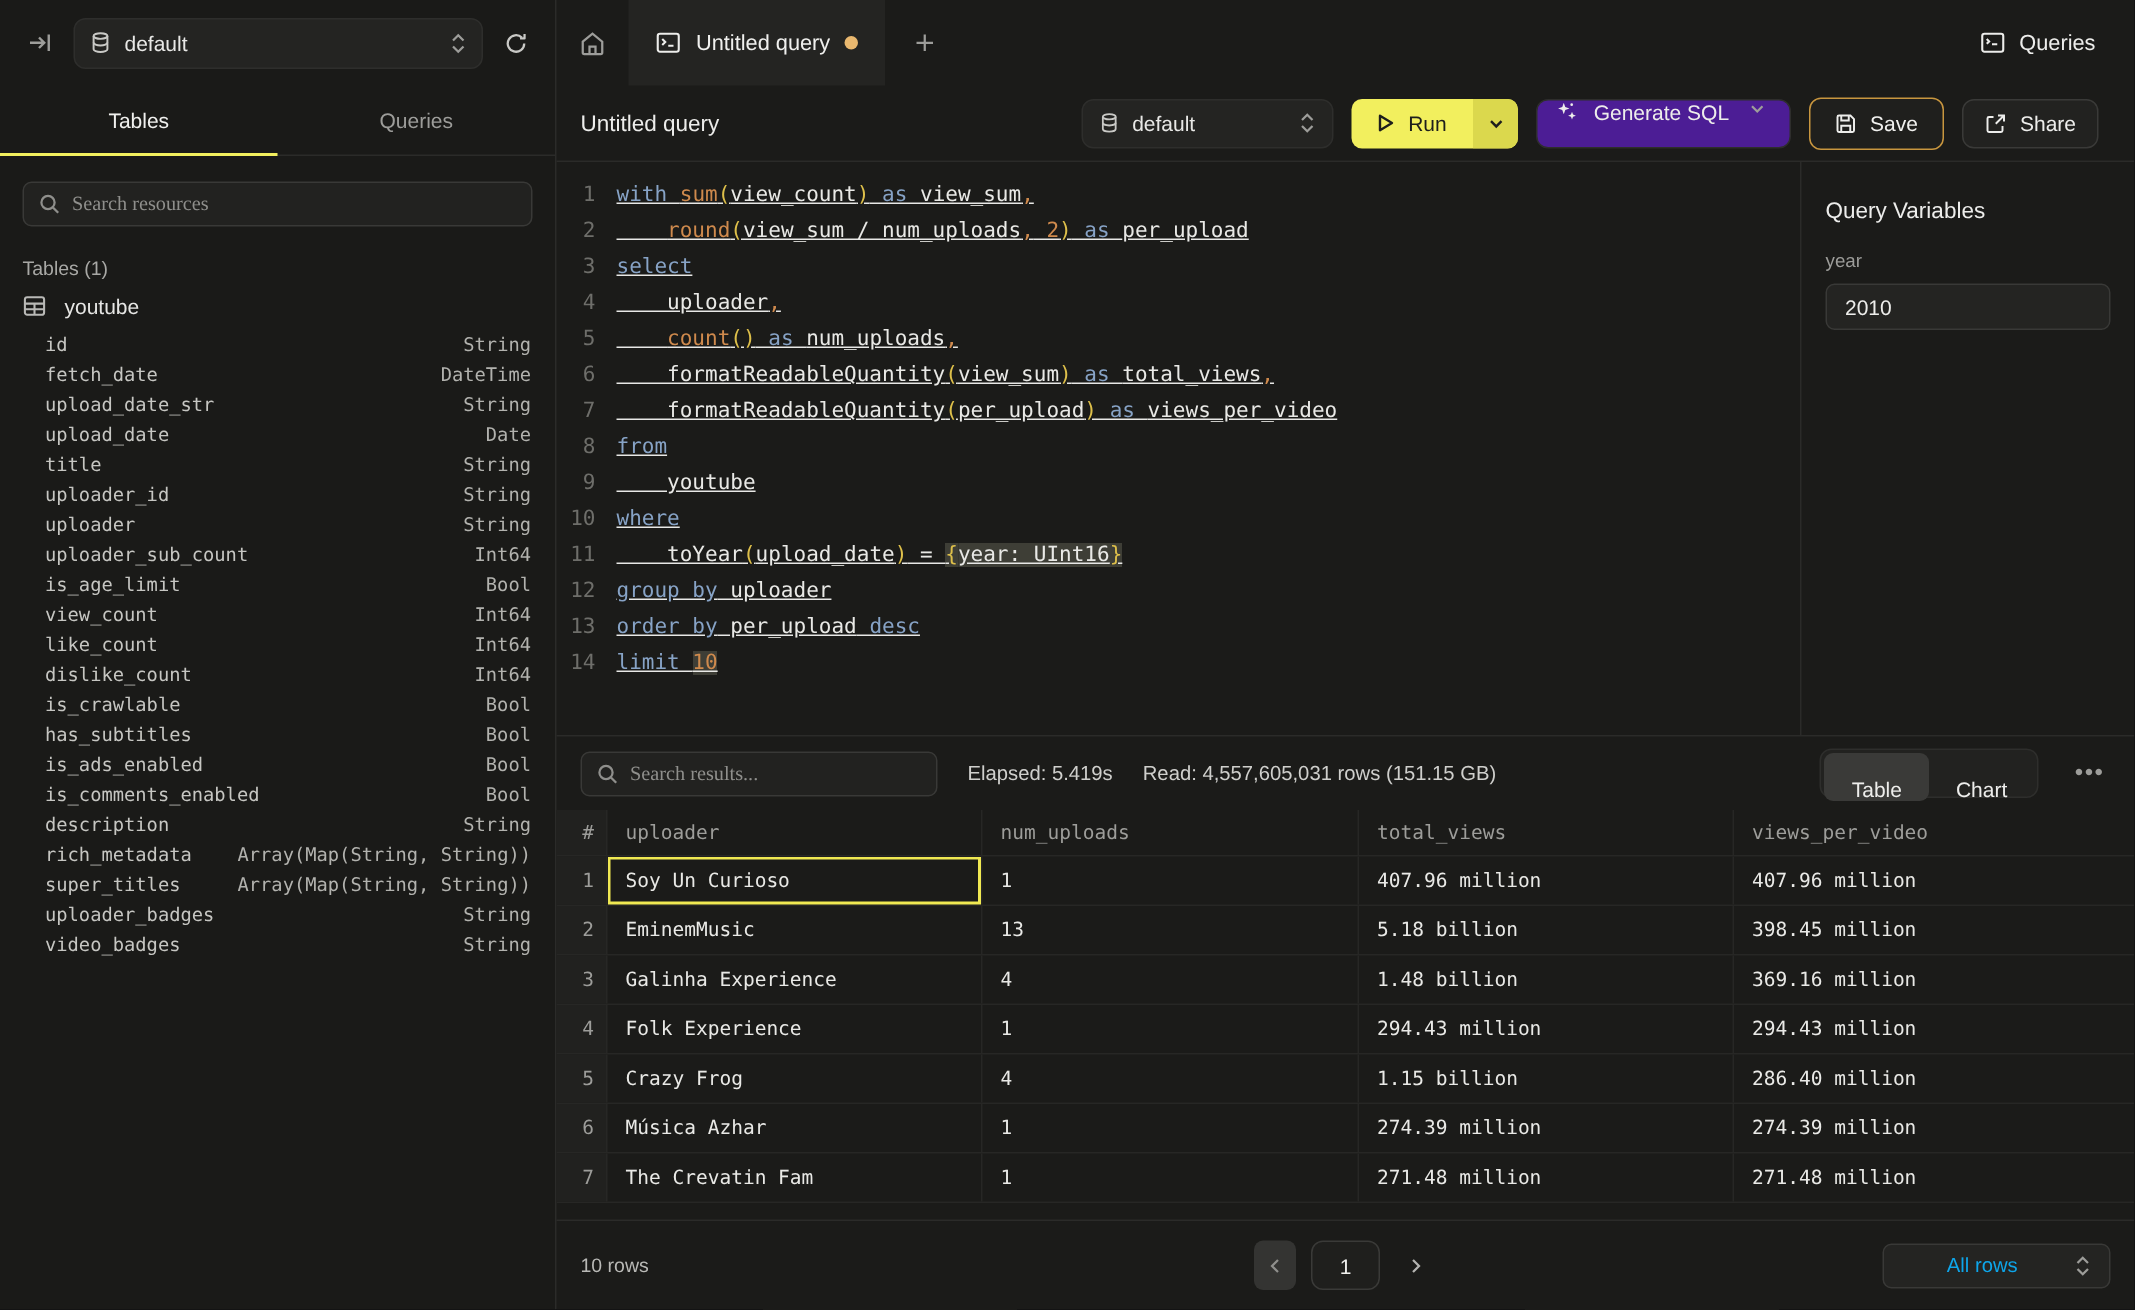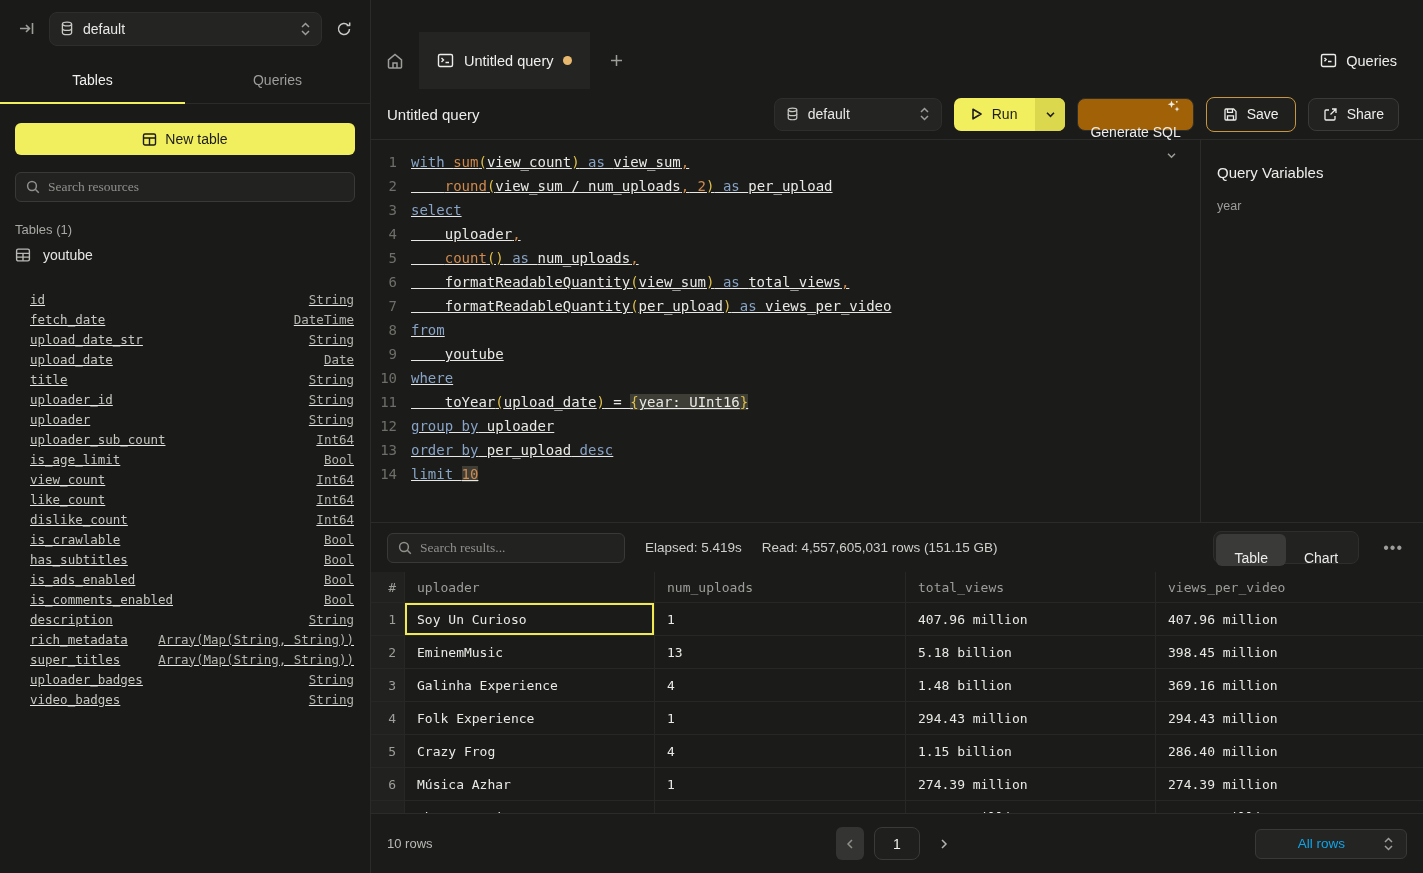--- a/index.html
+++ b/index.html
@@ -20,43 +20,43 @@
   .side-tabs { height:47px; display:flex; border-bottom:1px solid #2b2b29; }
   .side-tab { flex:1; display:flex; align-items:center; justify-content:center; font-size:14px; color:#9d9d9a; cursor:pointer; position:relative; background:none; border:none; font-family:inherit; }
   .side-tab.active { color:#f0f0ee; }
   .side-tab.active::after { content:""; position:absolute; left:0; right:0; bottom:-1px; height:2px; background:#f2ef5e; }
   .new-table { margin:19px 15px 0 15px; height:32px; border-radius:6px; background:#f2ef5e; color:#1b1b19; border:none; font-size:14px; font-weight:500; font-family:inherit; display:flex; align-items:center; justify-content:center; gap:8px; cursor:pointer; }
   .search-box { margin:17px 15px 0 15px; height:30px; border-radius:6px; background:#222220; border:1px solid #39393б; border:1px solid #393937; display:flex; align-items:center; gap:8px; padding:0 10px; color:#8f8f8c; }
   .search-box input { background:transparent; border:none; outline:none; color:#d946ef; font-size:13.5px; width:100%; font-family:Liberation Serif, serif; }
   .search-box input::placeholder { color:#8f8f8c; }
   .section-label { margin:20px 15px 0 15px; font-size:13px; color:#a8a8a5; }
   .table-item { margin:10px 15px 0 15px; display:flex; align-items:center; gap:12px; color:#e6e6e4; font-size:14px; cursor:pointer; }
-  .schema { margin:26px 0 0 0; padding:0 16px 0 30px; font-family:"DejaVu Sans Mono", monospace; font-size:12.5px; overflow:hidden;text-decoration:underline; }
+  .schema { margin:7px 0 0 0; padding:0 16px 0 30px; font-family:"DejaVu Sans Mono", monospace; font-size:12.5px; overflow:hidden; }
   .schema-row { height:20px; display:flex; align-items:center; justify-content:space-between; cursor:default; }
   .schema-row .n { color:#c6c6c2; }
   .schema-row .t { color:#b2b2ae; }
 
   
-  .main { flex:1; display:flex; flex-direction:column; min-width:0;margin-top:32px; }
+  .main { flex:1; display:flex; flex-direction:column; min-width:0; }
   .tabstrip { height:57px; display:flex; align-items:stretch; }
   .home-btn { width:48px; display:flex; align-items:center; justify-content:center; color:#9d9d9a; cursor:pointer; }
   .etab { background:#242422; display:flex; align-items:center; gap:10px; padding:0 18px; color:#f0f0ee; font-size:14.5px; cursor:pointer; }
   .etab .dot { width:9px; height:9px; border-radius:50%; background:#e9b86f; }
   .plus-btn { width:52px; display:flex; align-items:center; justify-content:center; color:#9d9d9a; font-size:18px; cursor:pointer; }
   .strip-spacer { flex:1; }
   .queries-btn { display:flex; align-items:center; gap:9px; padding:0 26px; color:#ededeb; font-size:14.5px; cursor:pointer; }
 
   .toolbar { height:51px; border-bottom:1px solid #2b2b29; display:flex; align-items:center; padding:0 24px 0 16px; gap:12px; }
   .qtitle { font-size:15px; color:#ededeb; flex:1; }
   .tb-select { height:33px; min-width:168px; background:#242422; border:1px solid #2e2e2c; border-radius:8px; display:flex; align-items:center; gap:9px; padding:0 11px; cursor:pointer; }
   .tb-select .lbl { flex:1; font-size:14px; }
   .run-btn { height:33px; border-radius:7px; overflow:hidden; display:flex; cursor:pointer; border:none; padding:0; background:#f2ef5e; }
   .run-main { display:flex; align-items:center; gap:9px; padding:0 18px 0 16px; color:#1e1e1c; font-size:14px; font-weight:500; font-family:inherit; }
   .run-caret { width:30px; background:#dbd84d; display:flex; align-items:center; justify-content:center; color:#1e1e1c; }
-  .gen-btn { height:33px; background:#a16207; border:1px solid #2e2e2c; border-radius:8px; display:flex; align-items:flex-end; gap:10px; padding:0 12px; cursor:pointer; color:#ededeb; font-size:14px;flex-direction:column; }
+  .gen-btn { height:33px; background:#4c1d95; border:1px solid #2e2e2c; border-radius:8px; display:flex; align-items:flex-start; gap:10px; padding:0 12px; cursor:pointer; color:#ededeb; font-size:14px; }
   .gen-btn .sep { width:18px; display:flex; justify-content:center; color:#9d9d9a; }
   .save-btn { height:35px; background:#1f1f1d; border:1.5px solid #c8963f; border-radius:8px; display:flex; align-items:center; gap:9px; padding:0 16px; cursor:pointer; color:#f0f0ee; font-size:14px; }
   .share-btn { height:33px; background:#222220; border:1px solid #3a3a38; border-radius:8px; display:flex; align-items:center; gap:9px; padding:0 14px; cursor:pointer; color:#ededeb; font-size:14px; }
 
   .workspace { height:382px; display:flex; min-height:0; }
   .editor { flex:1; border-right:1px solid #2b2b29; padding-top:10px; overflow:hidden; font-family:"DejaVu Sans Mono", monospace; font-size:14px; cursor:text; }
   .code-line { display:flex; height:24px; line-height:24px; white-space:pre; }
   .code-line .gutter { width:26px; text-align:right; color:#6e6e6a; flex:none; }
   .code-line .code { padding-left:14px;text-decoration:underline; }
   .tk-kw { color:#87a3c6; }
@@ -142,29 +142,20 @@
             </svg>
         </span>
       </button>
     </div>
 
     <div class="side-tabs">
       <button class="side-tab active">Tables</button>
       <button class="side-tab">Queries</button>
     </div>
 
-    <button class="new-table">
-      <span>
-        <svg width="15" height="15" viewBox="0 0 15 15" fill="none" stroke="#1b1b19" stroke-width="1.4">
-            <rect x="1.5" y="2" width="12" height="11" rx="1.5"></rect>
-            <path d="M1.5 6h12M7.5 6v7"></path>
-          </svg>
-      </span>
-      <span>New table</span>
-    </button>
 
     <div class="search-box">
       <span>
         <svg width="14" height="14" viewBox="0 0 14 14" fill="none" stroke="#8f8f8c" stroke-width="1.5">
             <circle cx="6" cy="6" r="4.4"></circle>
             <path d="M9.3 9.3L12.8 12.8"></path>
           </svg>
       </span>
       <input type="text" placeholder="Search resources" style="">
     </div>
@@ -397,20 +388,21 @@
           <div class="code-line"><span class="gutter">9</span><span class="code"><span class="tk-id">    youtube</span></span></div>
           <div class="code-line"><span class="gutter">10</span><span class="code"><span class="tk-kw">where</span></span></div>
           <div class="code-line"><span class="gutter">11</span><span class="code"><span class="tk-id">    toYear</span><span class="tk-pun">(</span><span class="tk-id">upload_date</span><span class="tk-pun">)</span><span class="tk-id"> = </span><span class="tk-pun tk-hl">{</span><span class="tk-id tk-hl">year: UInt16</span><span class="tk-pun tk-hl">}</span></span></div>
           <div class="code-line"><span class="gutter">12</span><span class="code"><span class="tk-kw">group by</span><span class="tk-id"> uploader</span></span></div>
           <div class="code-line"><span class="gutter">13</span><span class="code"><span class="tk-kw">order by</span><span class="tk-id"> per_upload</span><span class="tk-kw"> desc</span></span></div>
           <div class="code-line"><span class="gutter">14</span><span class="code"><span class="tk-kw">limit </span><span class="tk-num tk-hl">10</span></span></div>
         </div>
       <div class="variables">
         <div class="vars-title">Query Variables</div>
         <div class="var-label">year</div>
+        <input class="var-input" type="text" value="2010" style="">
       </div>
     </div>
 
     <div class="results-toolbar">
       <div class="search-box results-search" style="margin:0;">
         <span>
           <svg width="14" height="14" viewBox="0 0 14 14" fill="none" stroke="#8f8f8c" stroke-width="1.5">
               <circle cx="6" cy="6" r="4.4"></circle>
               <path d="M9.3 9.3L12.8 12.8"></path>
             </svg>

